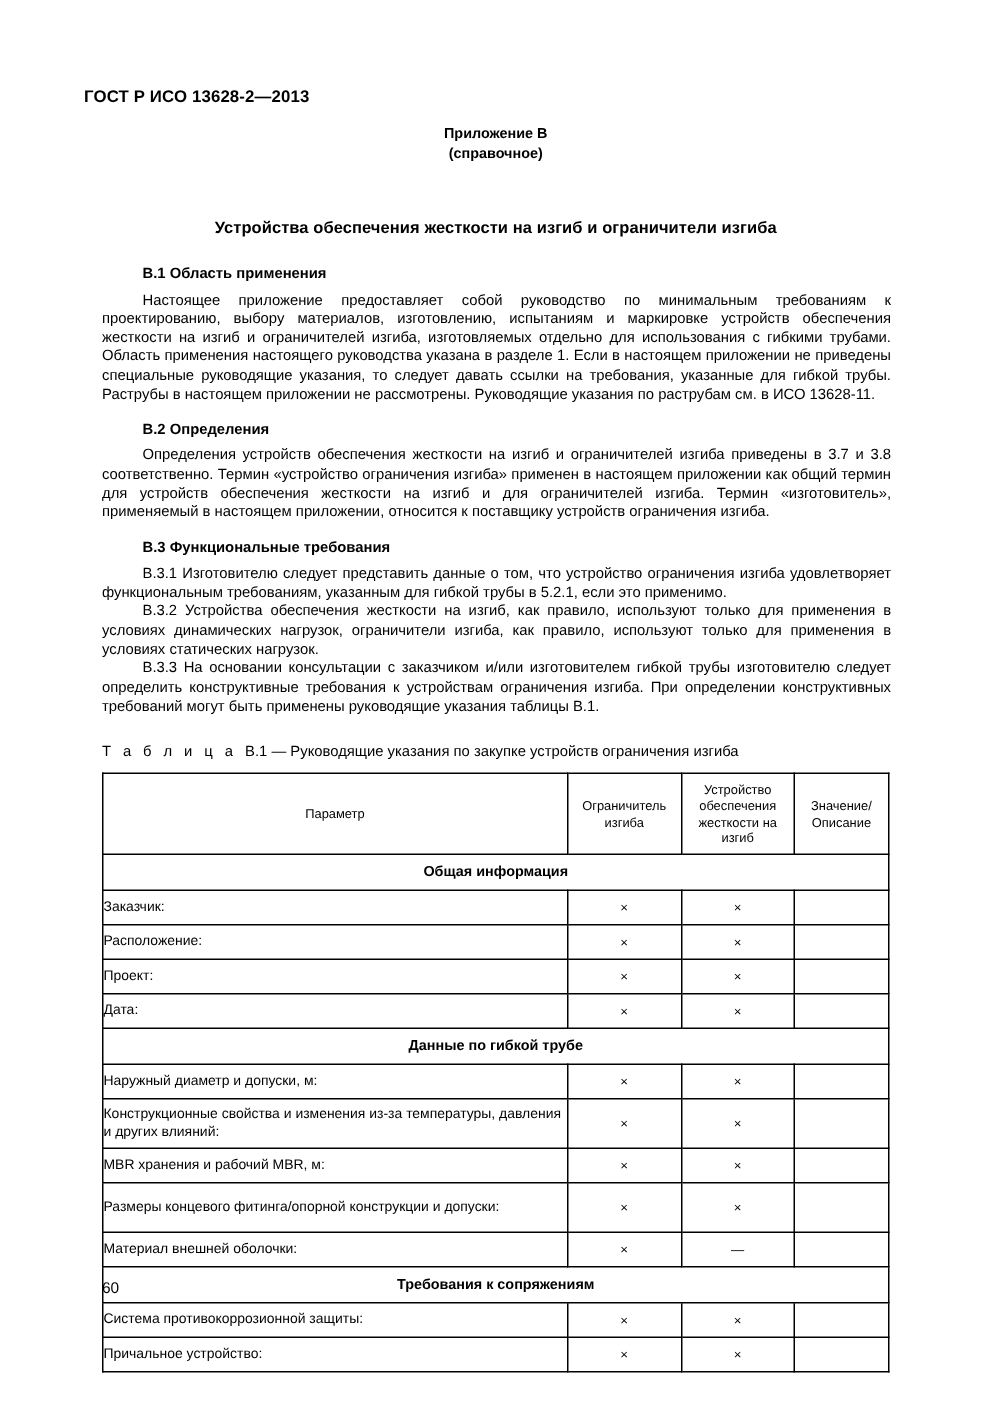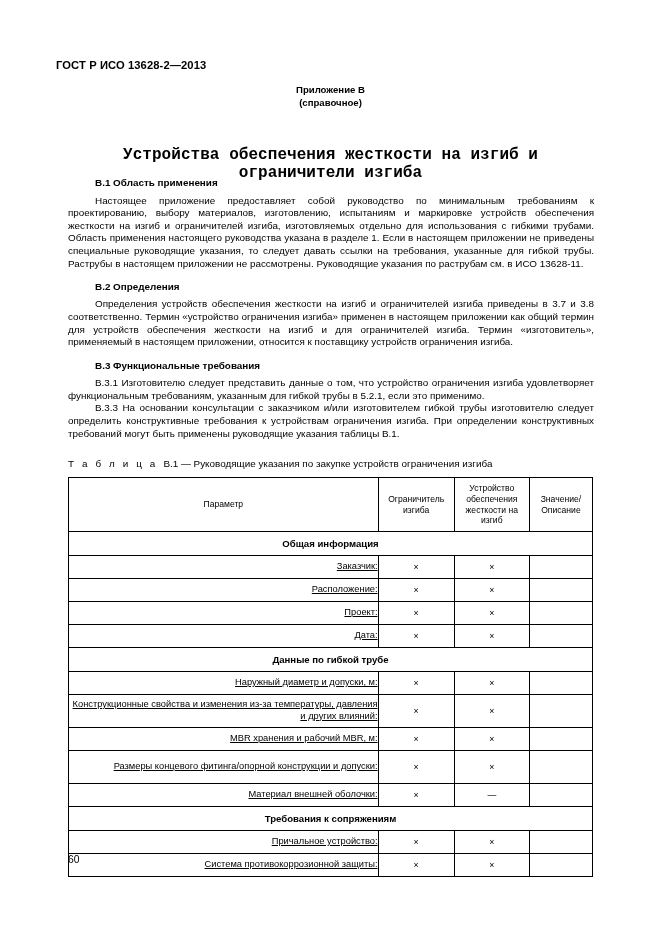--- a/index.html
+++ b/index.html
@@ -49,24 +49,23 @@
     font-weight: bold;
   }
 
   
   .annex-title {
     position: absolute;
     left: 68px;
     top: 146px;
     width: 525px;
     text-align: center;
-    font-size: 16px;
+    font-size: 11px;
     font-weight: bold;
     letter-spacing: 0.05px;
-    font-family: Liberation Mono, monospace;
   }
 
   
   .content {
     position: absolute;
     left: 68px;
     top: 176px;
     width: 526px;
   }
 
@@ -133,26 +132,25 @@
   th.col-value { width: 63px; }
 
   td.group-head {
     text-align: center;
     font-weight: bold;
     font-size: 9.6px;
     height: 23px;
     padding: 2px 4px;
   }
   td.param-cell {
-    text-align: right;
+    text-align: left;
     padding: 4px 4px 4px 9px;
     font-size: 9.3px;
     line-height: 11.4px;
     height: 22px;
-    text-decoration: underline;
   }
   td.mark-cell {
     text-align: center;
     font-size: 8.8px;
     height: 22px;
   }
   td.blank-cell {
     height: 22px;
   }
   td.param-cell.two-line {
@@ -185,20 +183,21 @@
   <div class="content">
 
     <h3 class="section-head sec-b1">В.1  Область применения</h3>
     <p class="para first-after-head">Настоящее приложение предоставляет собой руководство по минимальным требованиям к проектированию, выбору материалов, изготовлению, испытаниям и маркировке устройств обеспечения жесткости на изгиб и ограничителей изгиба, изготовляемых отдельно для использования с гибкими трубами. Область применения настоящего руководства указана в разделе 1. Если в настоящем приложении не приведены специальные руководящие указания, то следует давать ссылки на требования, указанные для гибкой трубы. Раструбы в настоящем приложении не рассмотрены. Руководящие указания по раструбам см. в ИСО 13628-11.</p>
 
     <h3 class="section-head sec-b2">В.2  Определения</h3>
     <p class="para first-after-head">Определения устройств обеспечения жесткости на изгиб и ограничителей изгиба приведены в 3.7 и 3.8 соответственно. Термин «устройство ограничения изгиба» применен в настоящем приложении как общий термин для устройств обеспечения жесткости на изгиб и для ограничителей изгиба. Термин «изготовитель», применяемый в настоящем приложении, относится к поставщику устройств ограничения изгиба.</p>
 
     <h3 class="section-head sec-b3">В.3  Функциональные требования</h3>
     <p class="para first-after-head">В.3.1  Изготовителю следует представить данные о том, что устройство ограничения изгиба удовлетворяет функциональным требованиям, указанным для гибкой трубы в 5.2.1, если это применимо.</p>
+    <p class="para tight">В.3.2  Устройства обеспечения жесткости на изгиб, как правило, используют только для применения в условиях динамических нагрузок, ограничители изгиба, как правило, используют только для применения в условиях статических нагрузок.</p>
     <p class="para tight">В.3.3  На основании консультации с заказчиком и/или изготовителем гибкой трубы изготовителю следует определить конструктивные требования к устройствам ограничения изгиба. При определении конструктивных требований могут быть применены руководящие указания таблицы В.1.</p>
 
     <p class="table-caption">
       <span class="spaced">Т а б л и ц а</span><span>&nbsp;&nbsp;</span><span>В.1</span><span>&nbsp;</span><span>— Руководящие указания по закупке устройств ограничения изгиба</span>
     </p>
 
     <table class="gost">
       <thead>
         <tr>
           <th class="col-param">Параметр</th>
@@ -265,27 +264,27 @@
           <tr>
             <td class="param-cell">Материал внешней оболочки:</td>
             <td class="mark-cell">×</td>
             <td class="mark-cell">—</td>
             <td class="blank-cell"></td>
           </tr>
           <tr>
             <td class="group-head" colspan="4">Требования к сопряжениям</td>
           </tr>
           <tr>
+            <td class="param-cell">Система противокоррозионной защиты:</td>
+            <td class="mark-cell">×</td>
+            <td class="mark-cell">×</td>
+            <td class="blank-cell"></td>
+          </tr>
+          <tr>
             <td class="param-cell">Причальное устройство:</td>
-            <td class="mark-cell">×</td>
-            <td class="mark-cell">×</td>
-            <td class="blank-cell"></td>
-          </tr>
-          <tr>
-            <td class="param-cell">Система противокоррозионной защиты:</td>
             <td class="mark-cell">×</td>
             <td class="mark-cell">×</td>
             <td class="blank-cell"></td>
           </tr>
         </tbody>
     </table>
 
   </div>
 
   <div class="folio">60</div>

